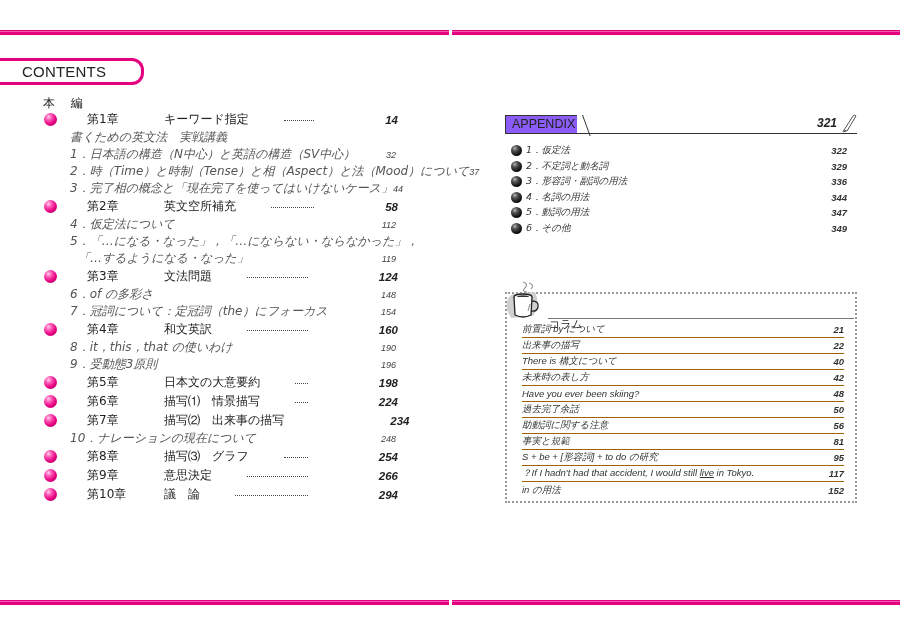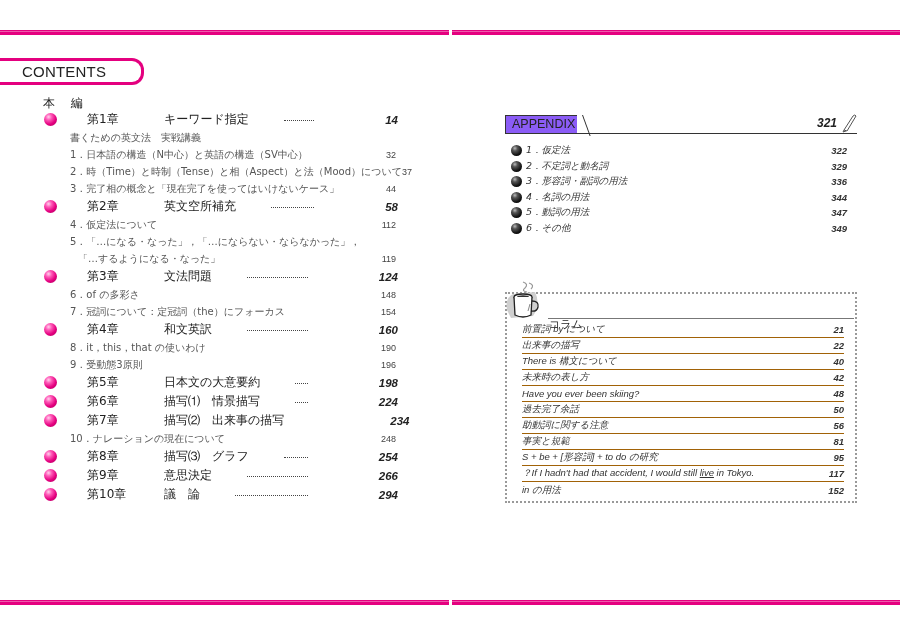--- a/index.html
+++ b/index.html
@@ -27,23 +27,23 @@
     .chap { height: 19px; gap: 23px; }
     .sub { height: 17px; }
     .dot-pink {
       width: 13px; height: 13px; border-radius: 50%; flex: none; margin-right: 7px;
       background: radial-gradient(circle at 35% 30%, #ffd1ec 0%, #ff5ab8 25%, #e4007f 60%, #a8005d 100%);
     }
     .chap-num { font-size: 12px; color: #222; width: 54px; flex: none; }
     .chap-title { font-size: 12px; color: #222; flex: none; }
     .leader { flex: 1; border-bottom: 1.5px dotted #444; margin: 0 2px 0 12px; height: 1px; transform: translateY(1px); }
     .chap-page { font-family: "Liberation Sans", sans-serif; font-style: italic; font-weight: bold; font-size: 11.5px; color: #222; flex: none; margin-left: 46px; }
-    .sub-text { font-size: 10px; color: #555; padding-left: 26px; flex: 1; white-space: nowrap; }
+    .sub-text { font-size: 12px; font-style: italic; color: #555; padding-left: 26px; flex: 1; white-space: nowrap; }
     .sub-text.indent2 { padding-left: 34px; }
-    .sub-page { font-family: "Liberation Sans", sans-serif; font-size: 9px; color: #444; flex: none; padding-right: 2px; }
+    .sub-page { font-family: "Liberation Sans", sans-serif; font-style: italic; font-size: 9px; color: #444; flex: none; padding-right: 2px; }
 
     
     .appendix-head { position: absolute; left: 505px; top: 115px; width: 352px; height: 19px; }
     .appendix-tab {
       position: absolute; left: 0; top: 0; width: 72px; height: 19px;
       border: 1px solid #333; border-bottom: none; border-right: none; background: #8b5cf6;
     }
     .appendix-tab::after {
       content: ""; position: absolute; right: -6px; top: -1px; width: 1px; height: 21px; background: #333; transform: skewX(20deg); transform-origin: top;
     }

